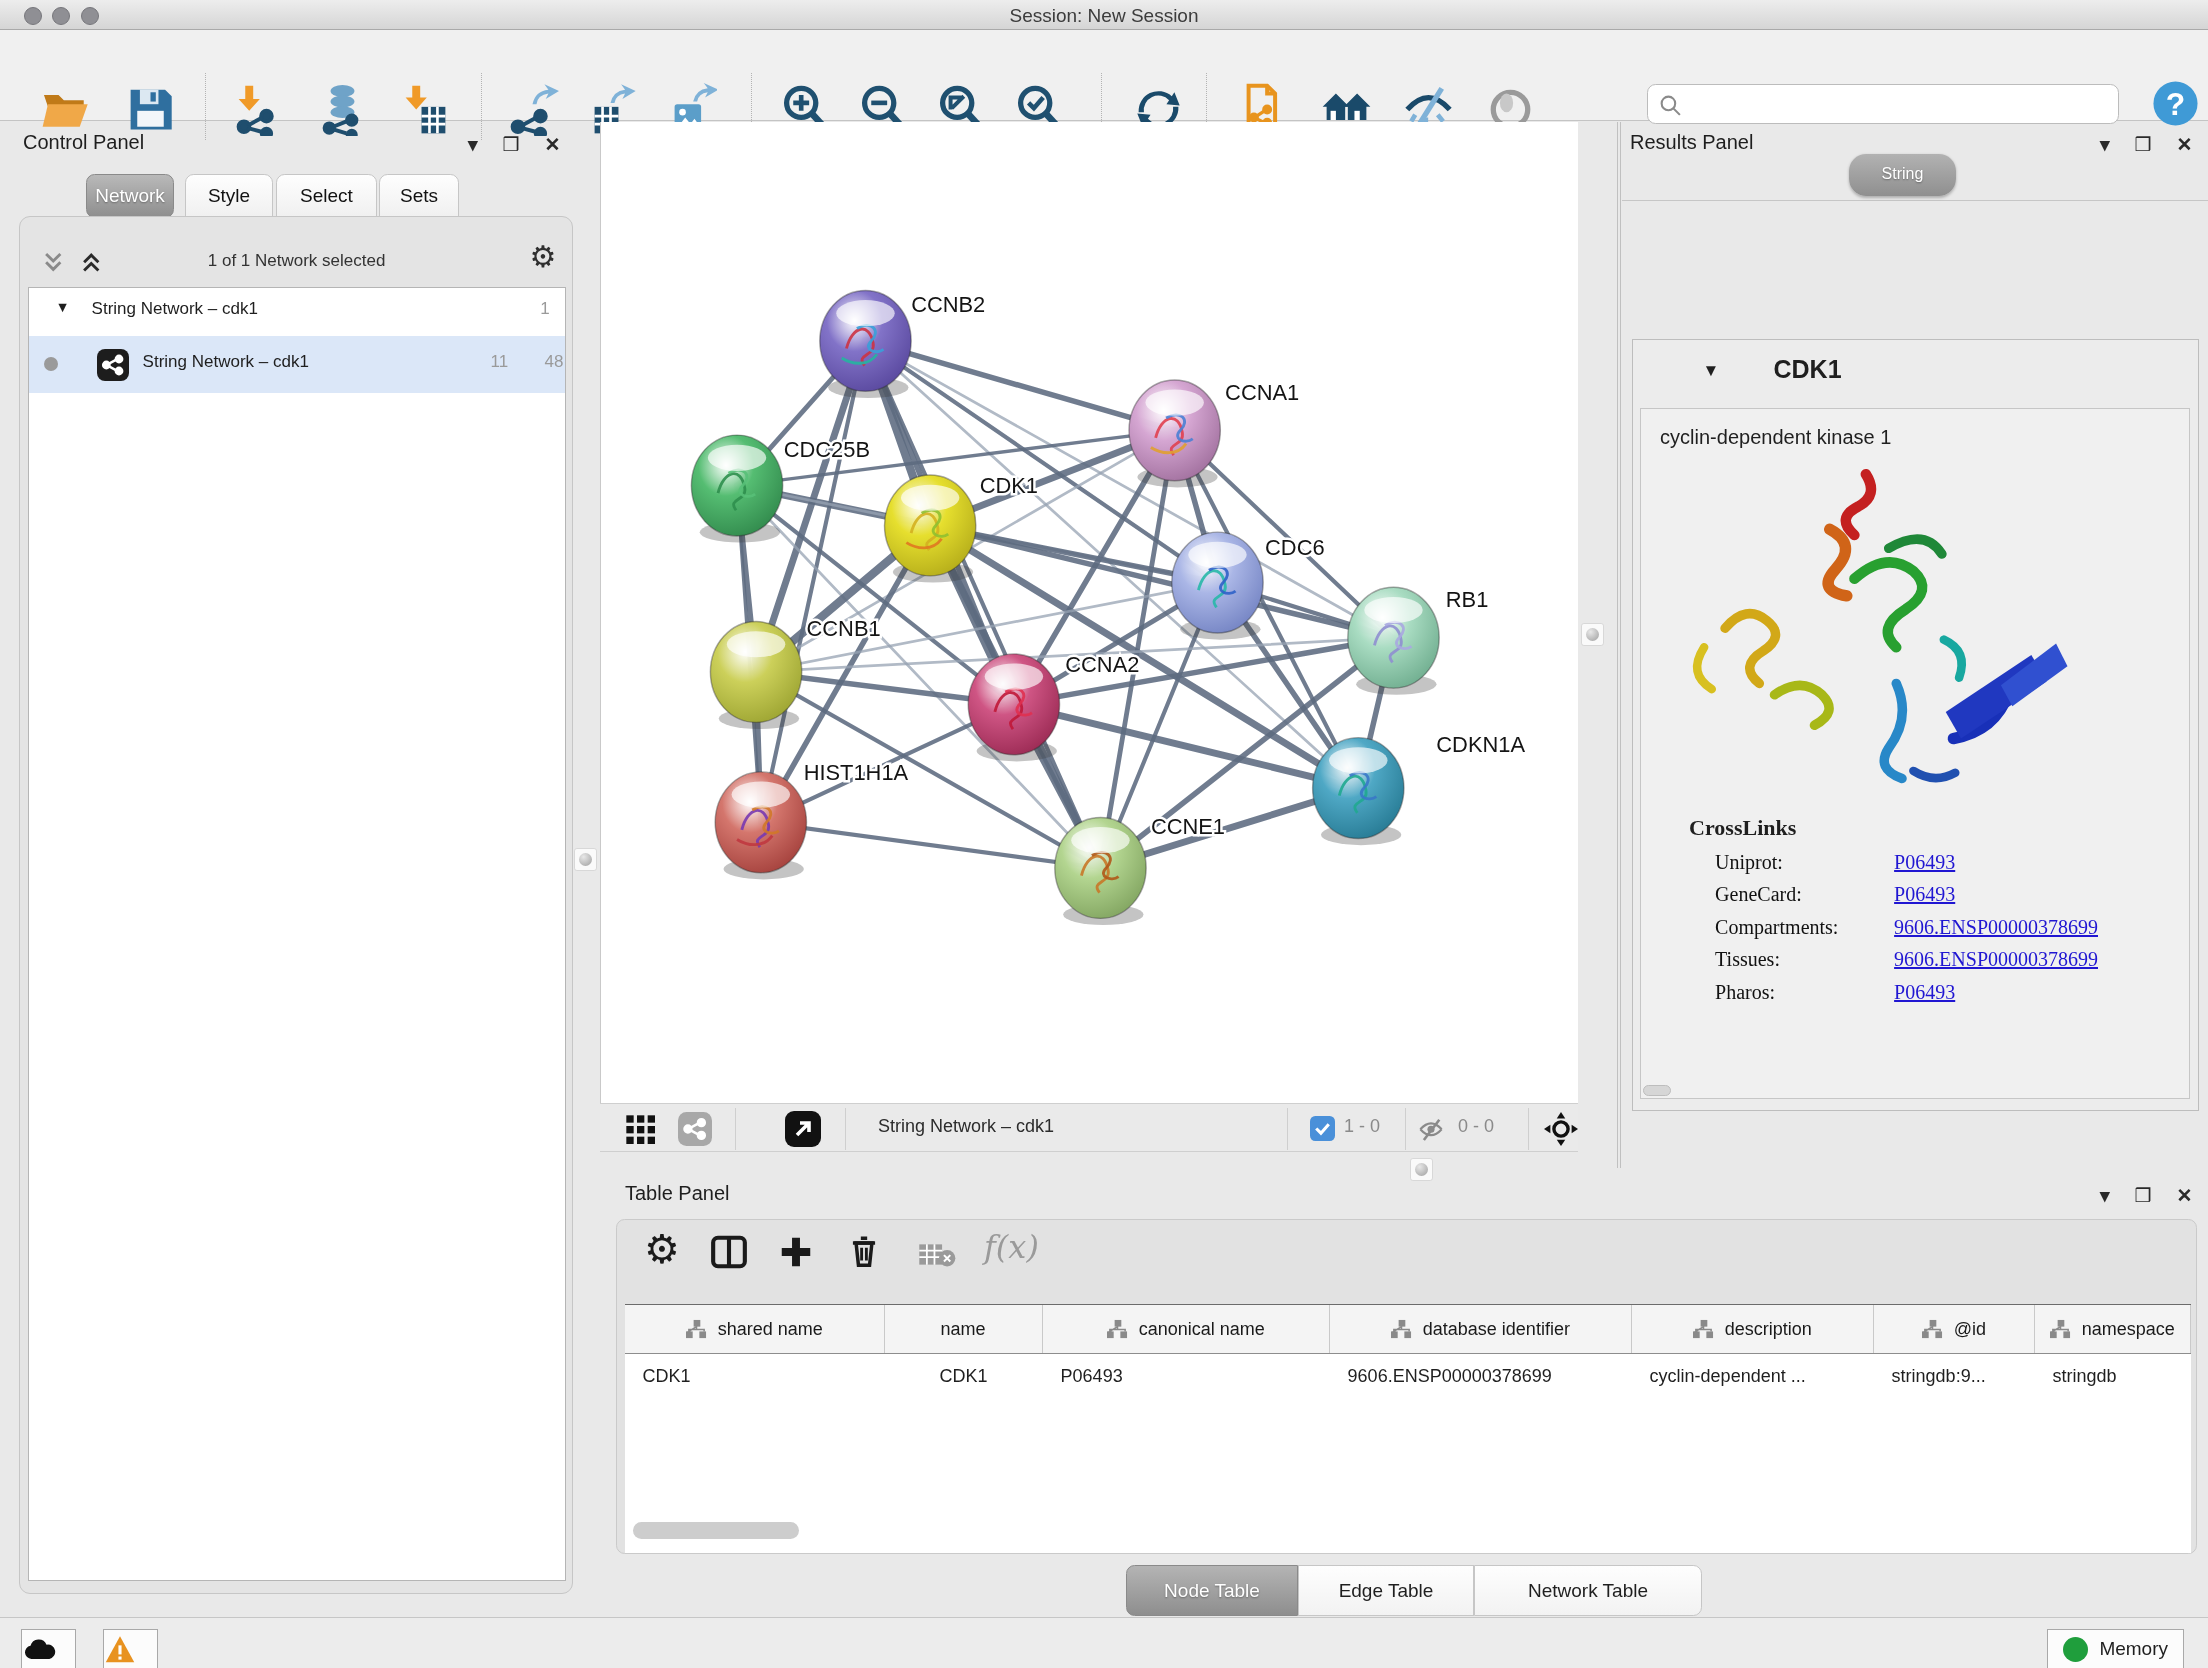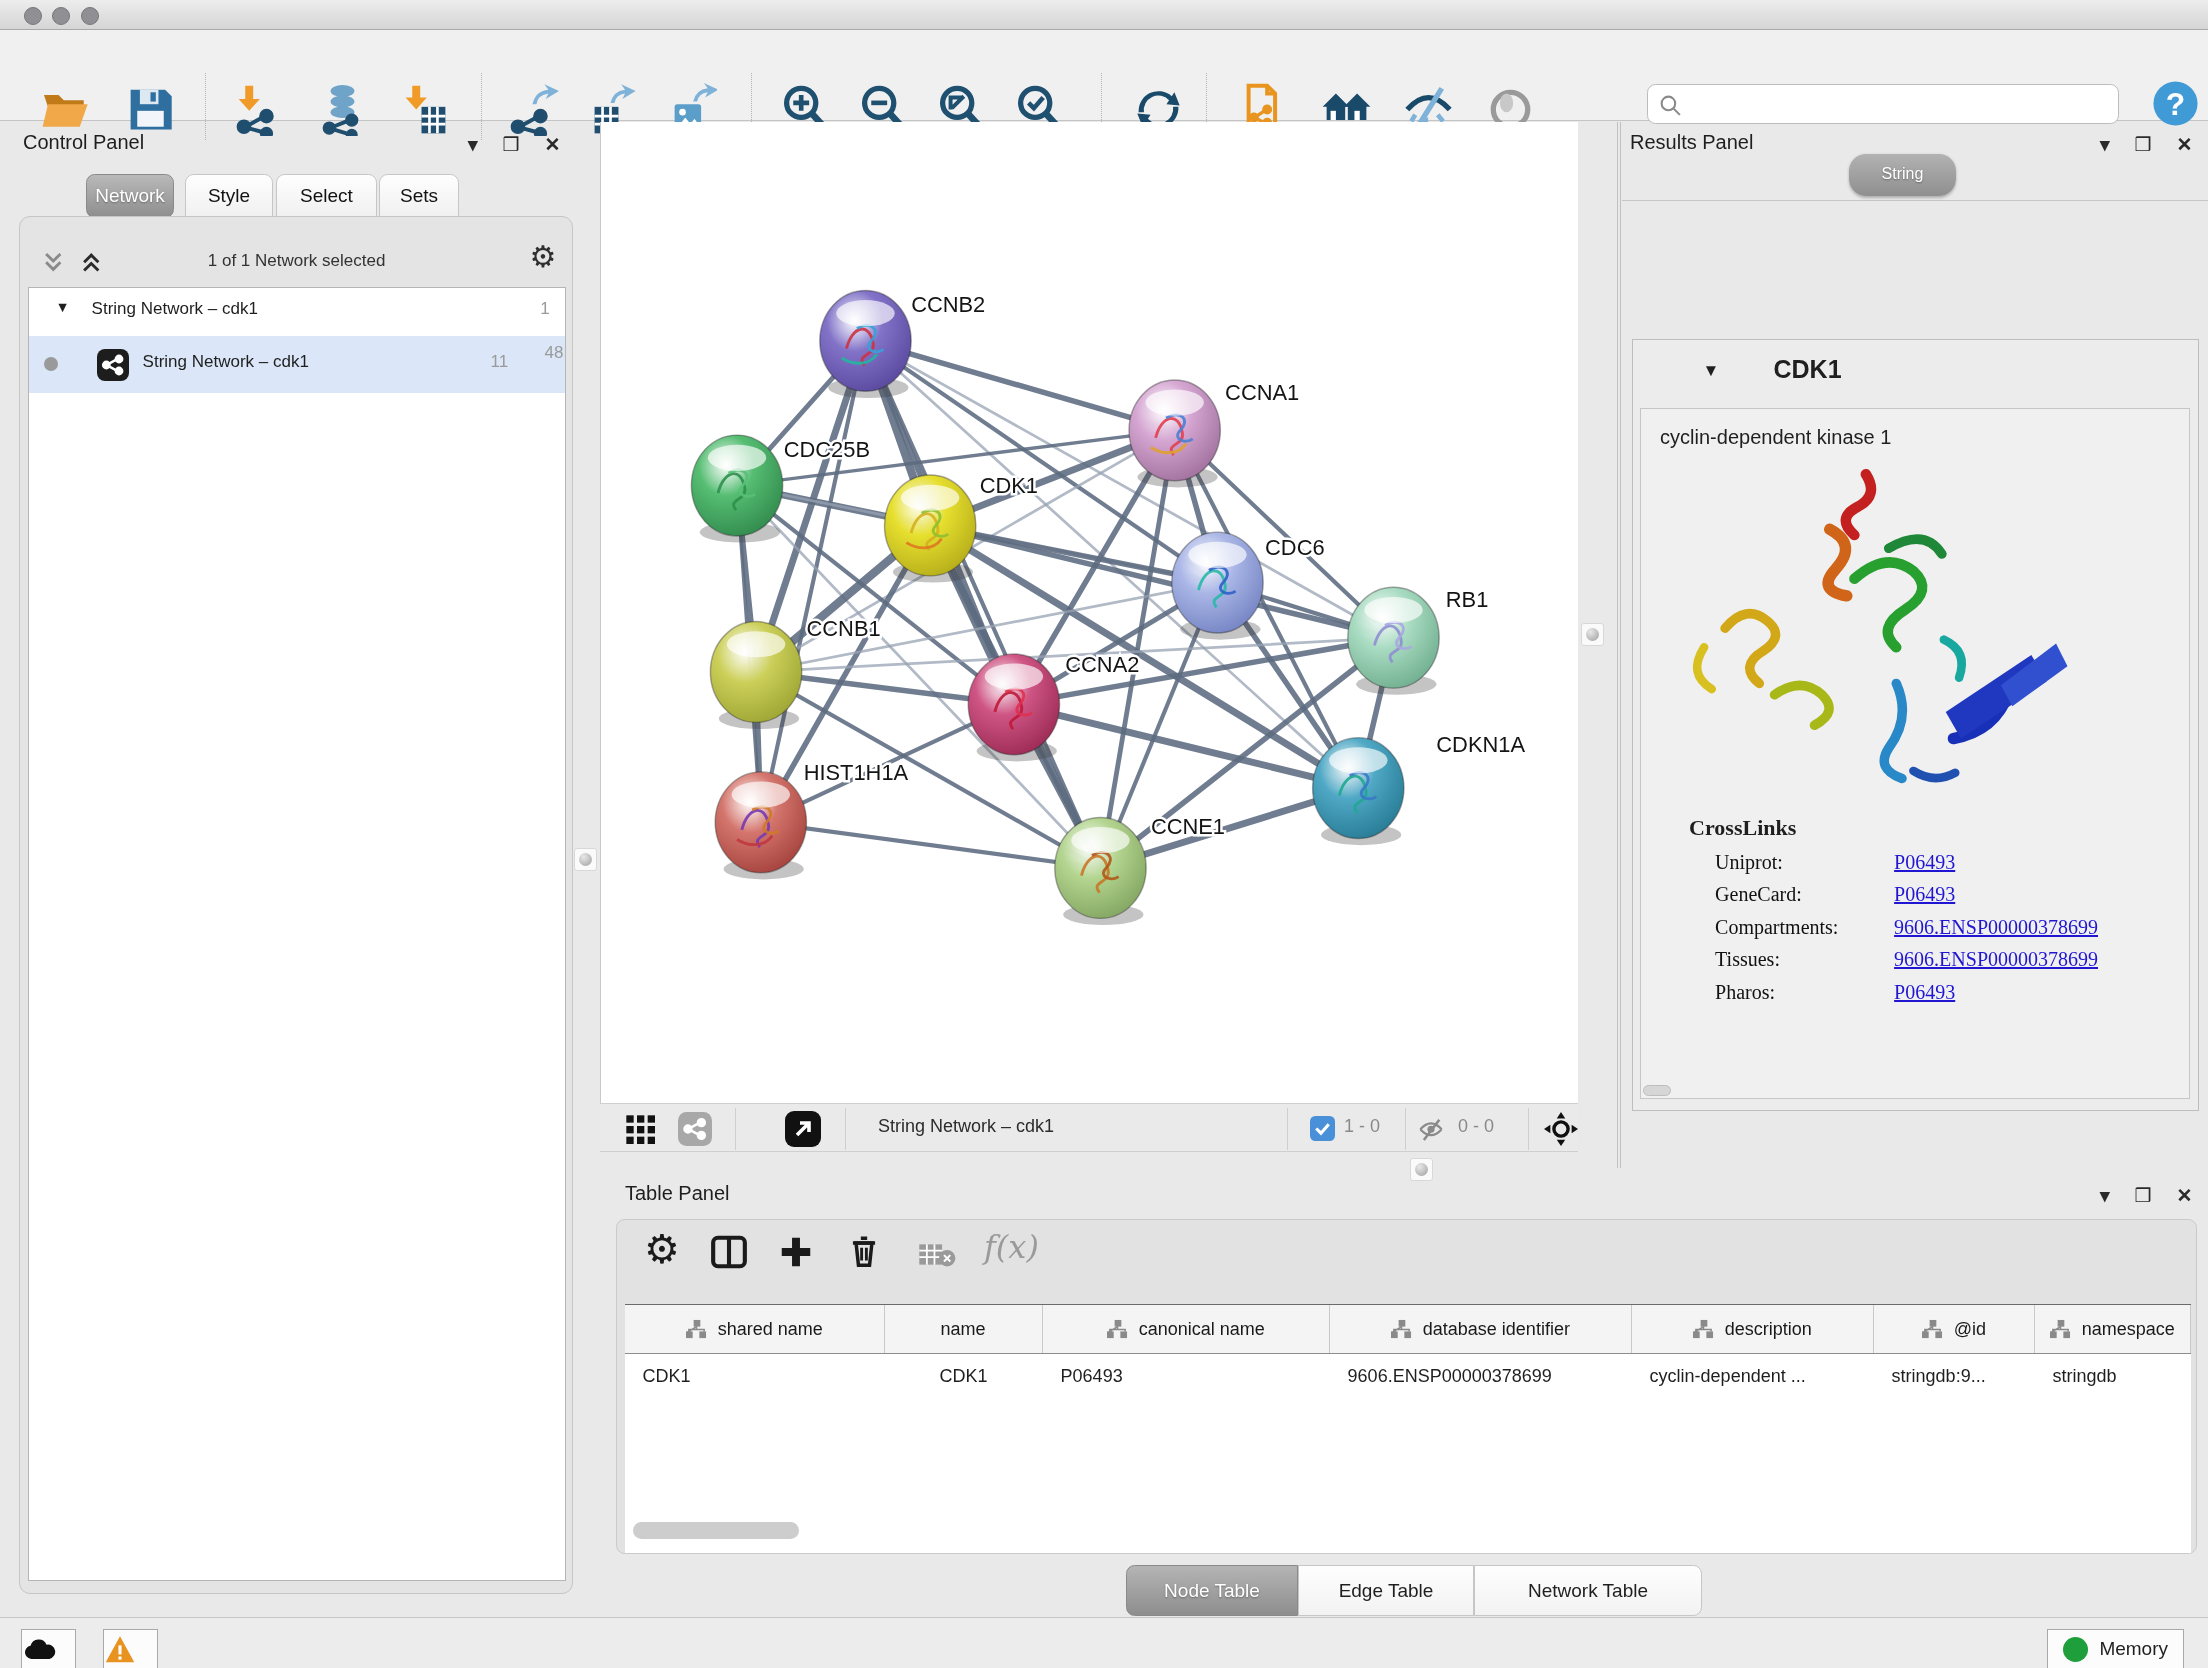--- a/index.html
+++ b/index.html
@@ -112,20 +112,21 @@
 
   svg text { font-family:"Liberation Sans", sans-serif; }
 </style>
 </head>
 <body>
 
 <div id="titlebar">
   <div class="traffic" style="left:24px"></div>
   <div class="traffic" style="left:52px"></div>
   <div class="traffic" style="left:81px"></div>
+  <div id="win-title">Session: New Session</div>
 </div>
 
 <div id="toolbar">
   <div class="tb-icon" style="left:40px">
     <svg width="53" height="53" viewBox="0 0 40 40">
         <path d="M3 9h11l4 4h15v5H6z" fill="#c07a18"></path>
         <path d="M6 16h30l-6 17H2z" fill="#f0a848"></path>
       </svg>
   </div>
   <div class="tb-icon" style="left:124px">
@@ -326,21 +327,21 @@
           <rect width="24" height="24" rx="6" fill="#1d1d1d"></rect>
           <g stroke="#fff" stroke-width="1.8" fill="#fff">
             <circle cx="7" cy="12" r="2.4"></circle>
             <circle cx="16.5" cy="7.5" r="2.4"></circle>
             <circle cx="16.5" cy="16.5" r="2.4"></circle>
             <path d="M9 11l5.5-3M9 13l5.5 3" fill="none"></path>
           </g>
         </svg>
       <span class="abs" style="left:114px;top:16px">String Network – cdk1</span>
       <span class="abs num" style="left:462px;top:16px">11</span>
-      <span class="abs num" style="left:516px;top:7px">48</span>
+      <span class="abs num" style="left:516px;top:16px">48</span>
     </div>
   </div>
 </div>
 
 <div class="grip" style="left:574px;top:848px"></div>
 <div class="grip" style="left:1581px;top:623px"></div>
 <div class="grip" style="left:1410px;top:1158px"></div>
 
 <div id="net-canvas">
   <svg id="net-svg" width="978" height="982" viewBox="0 0 1028 1032">

